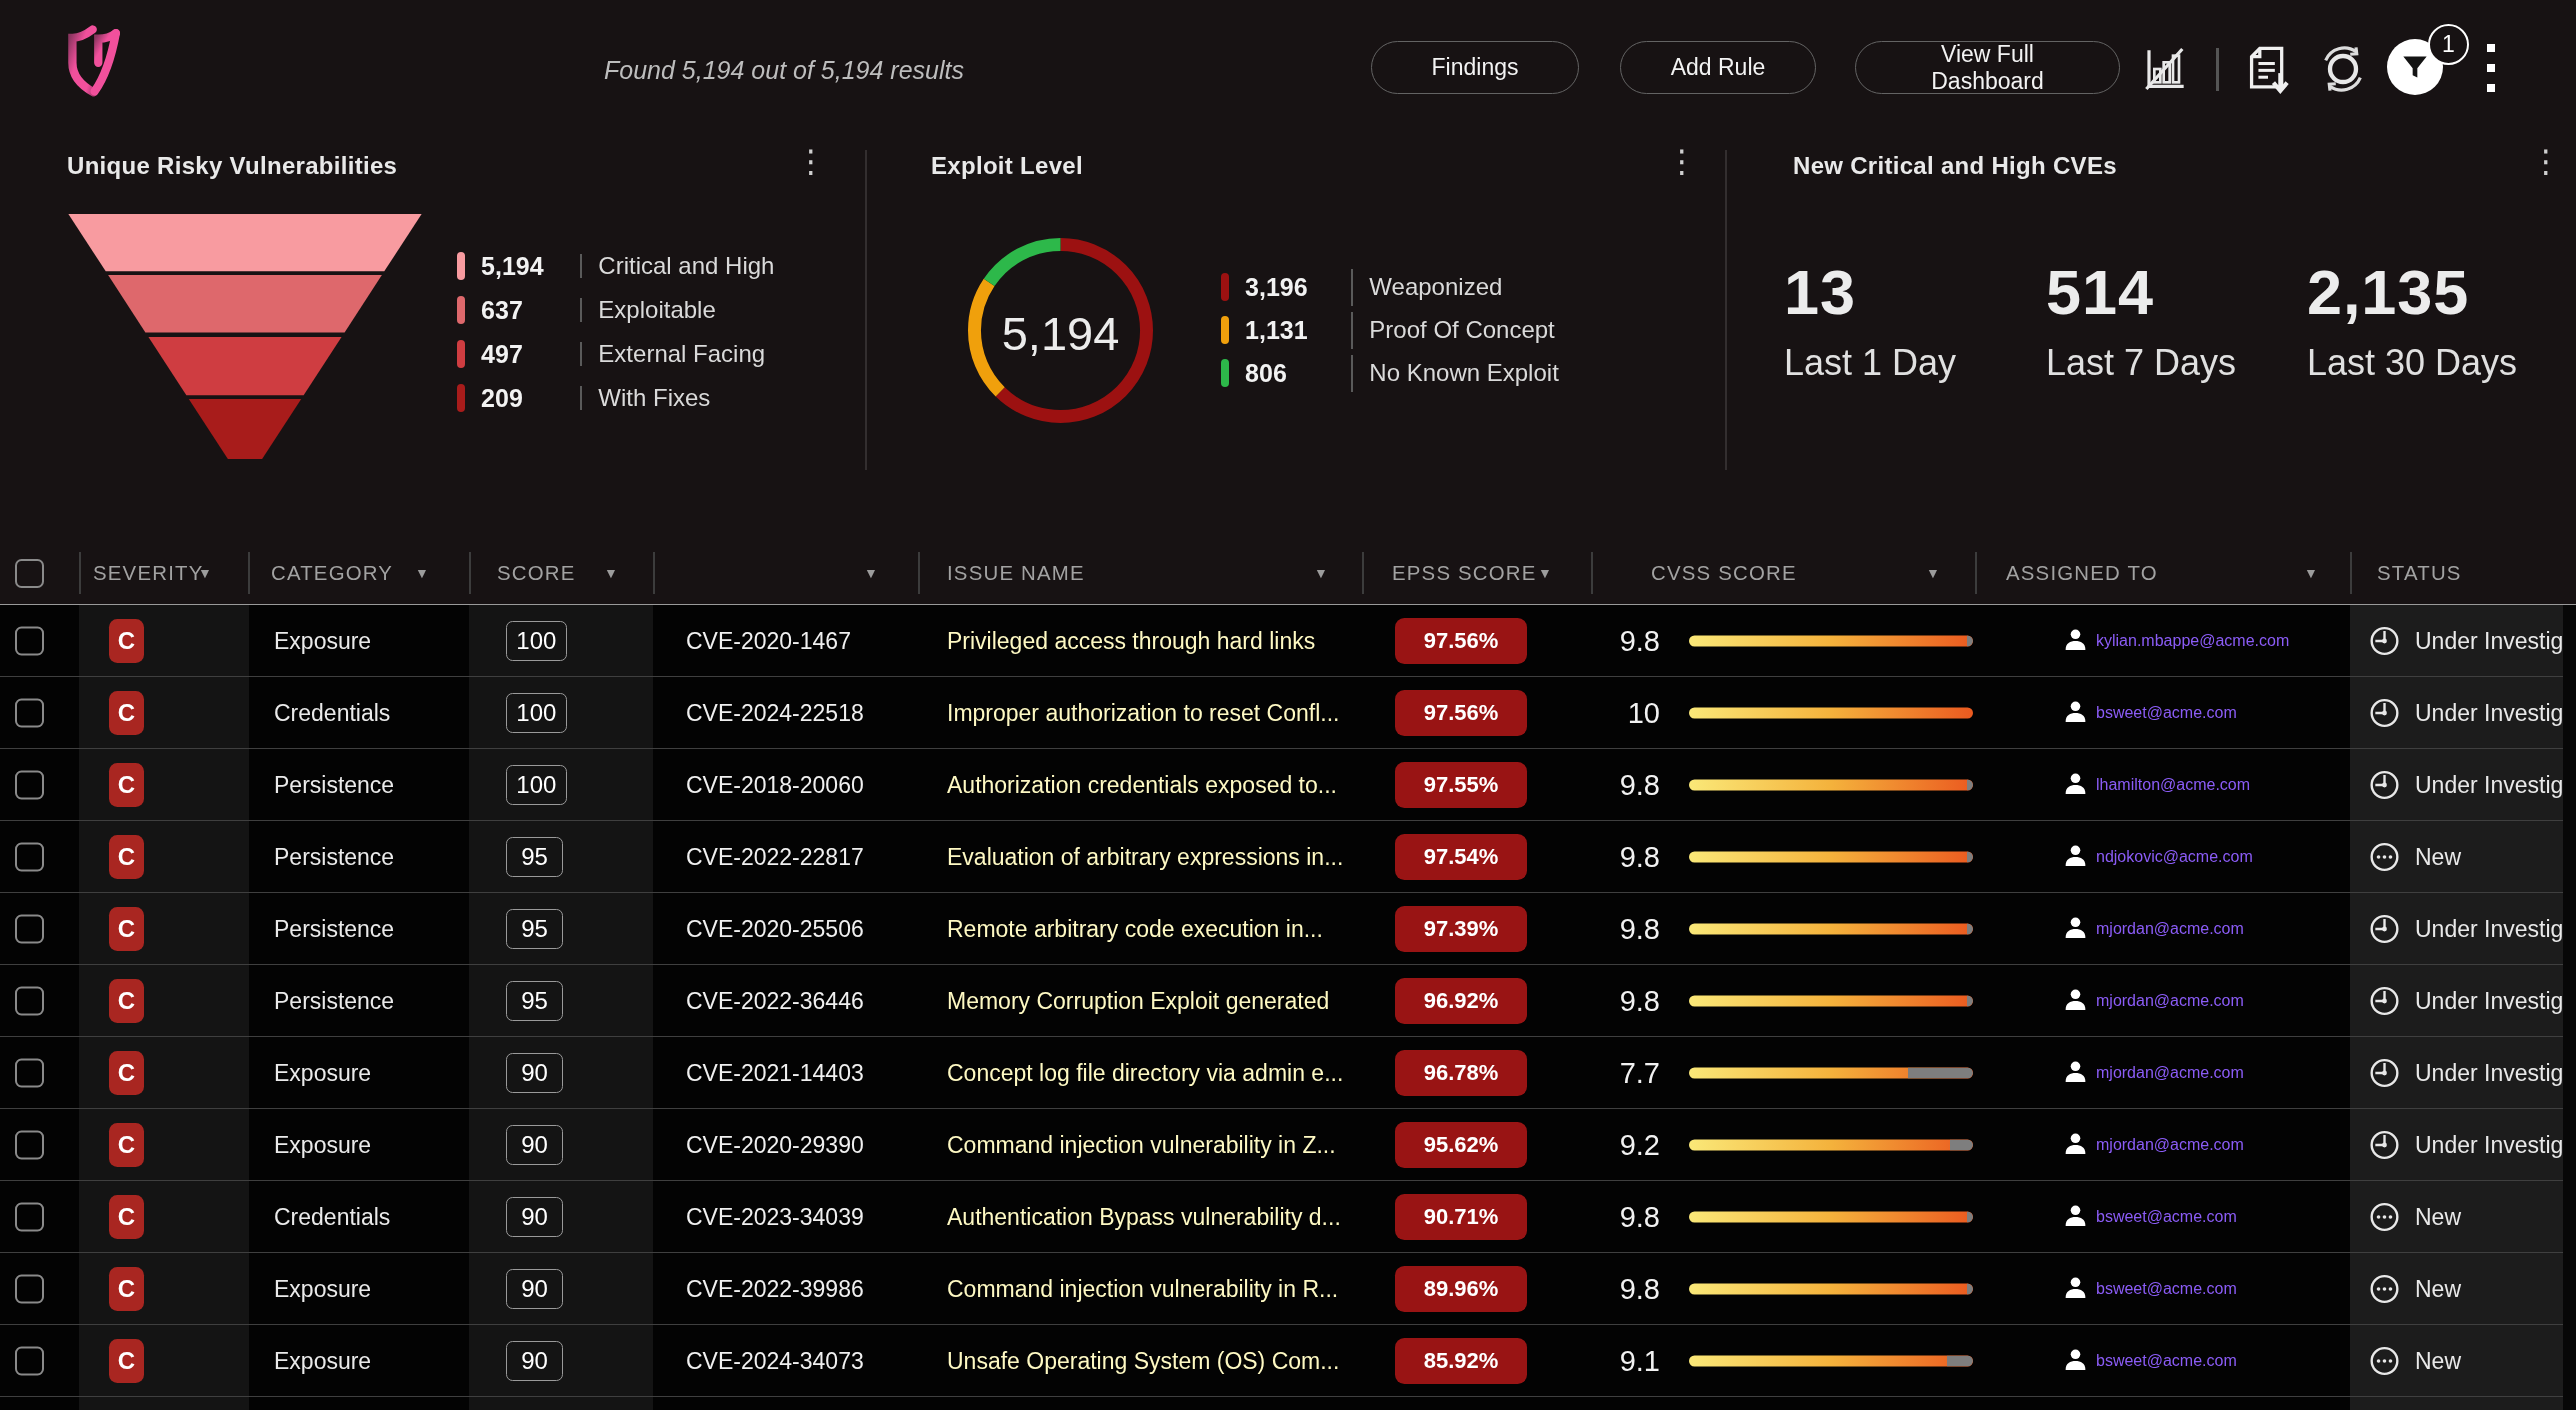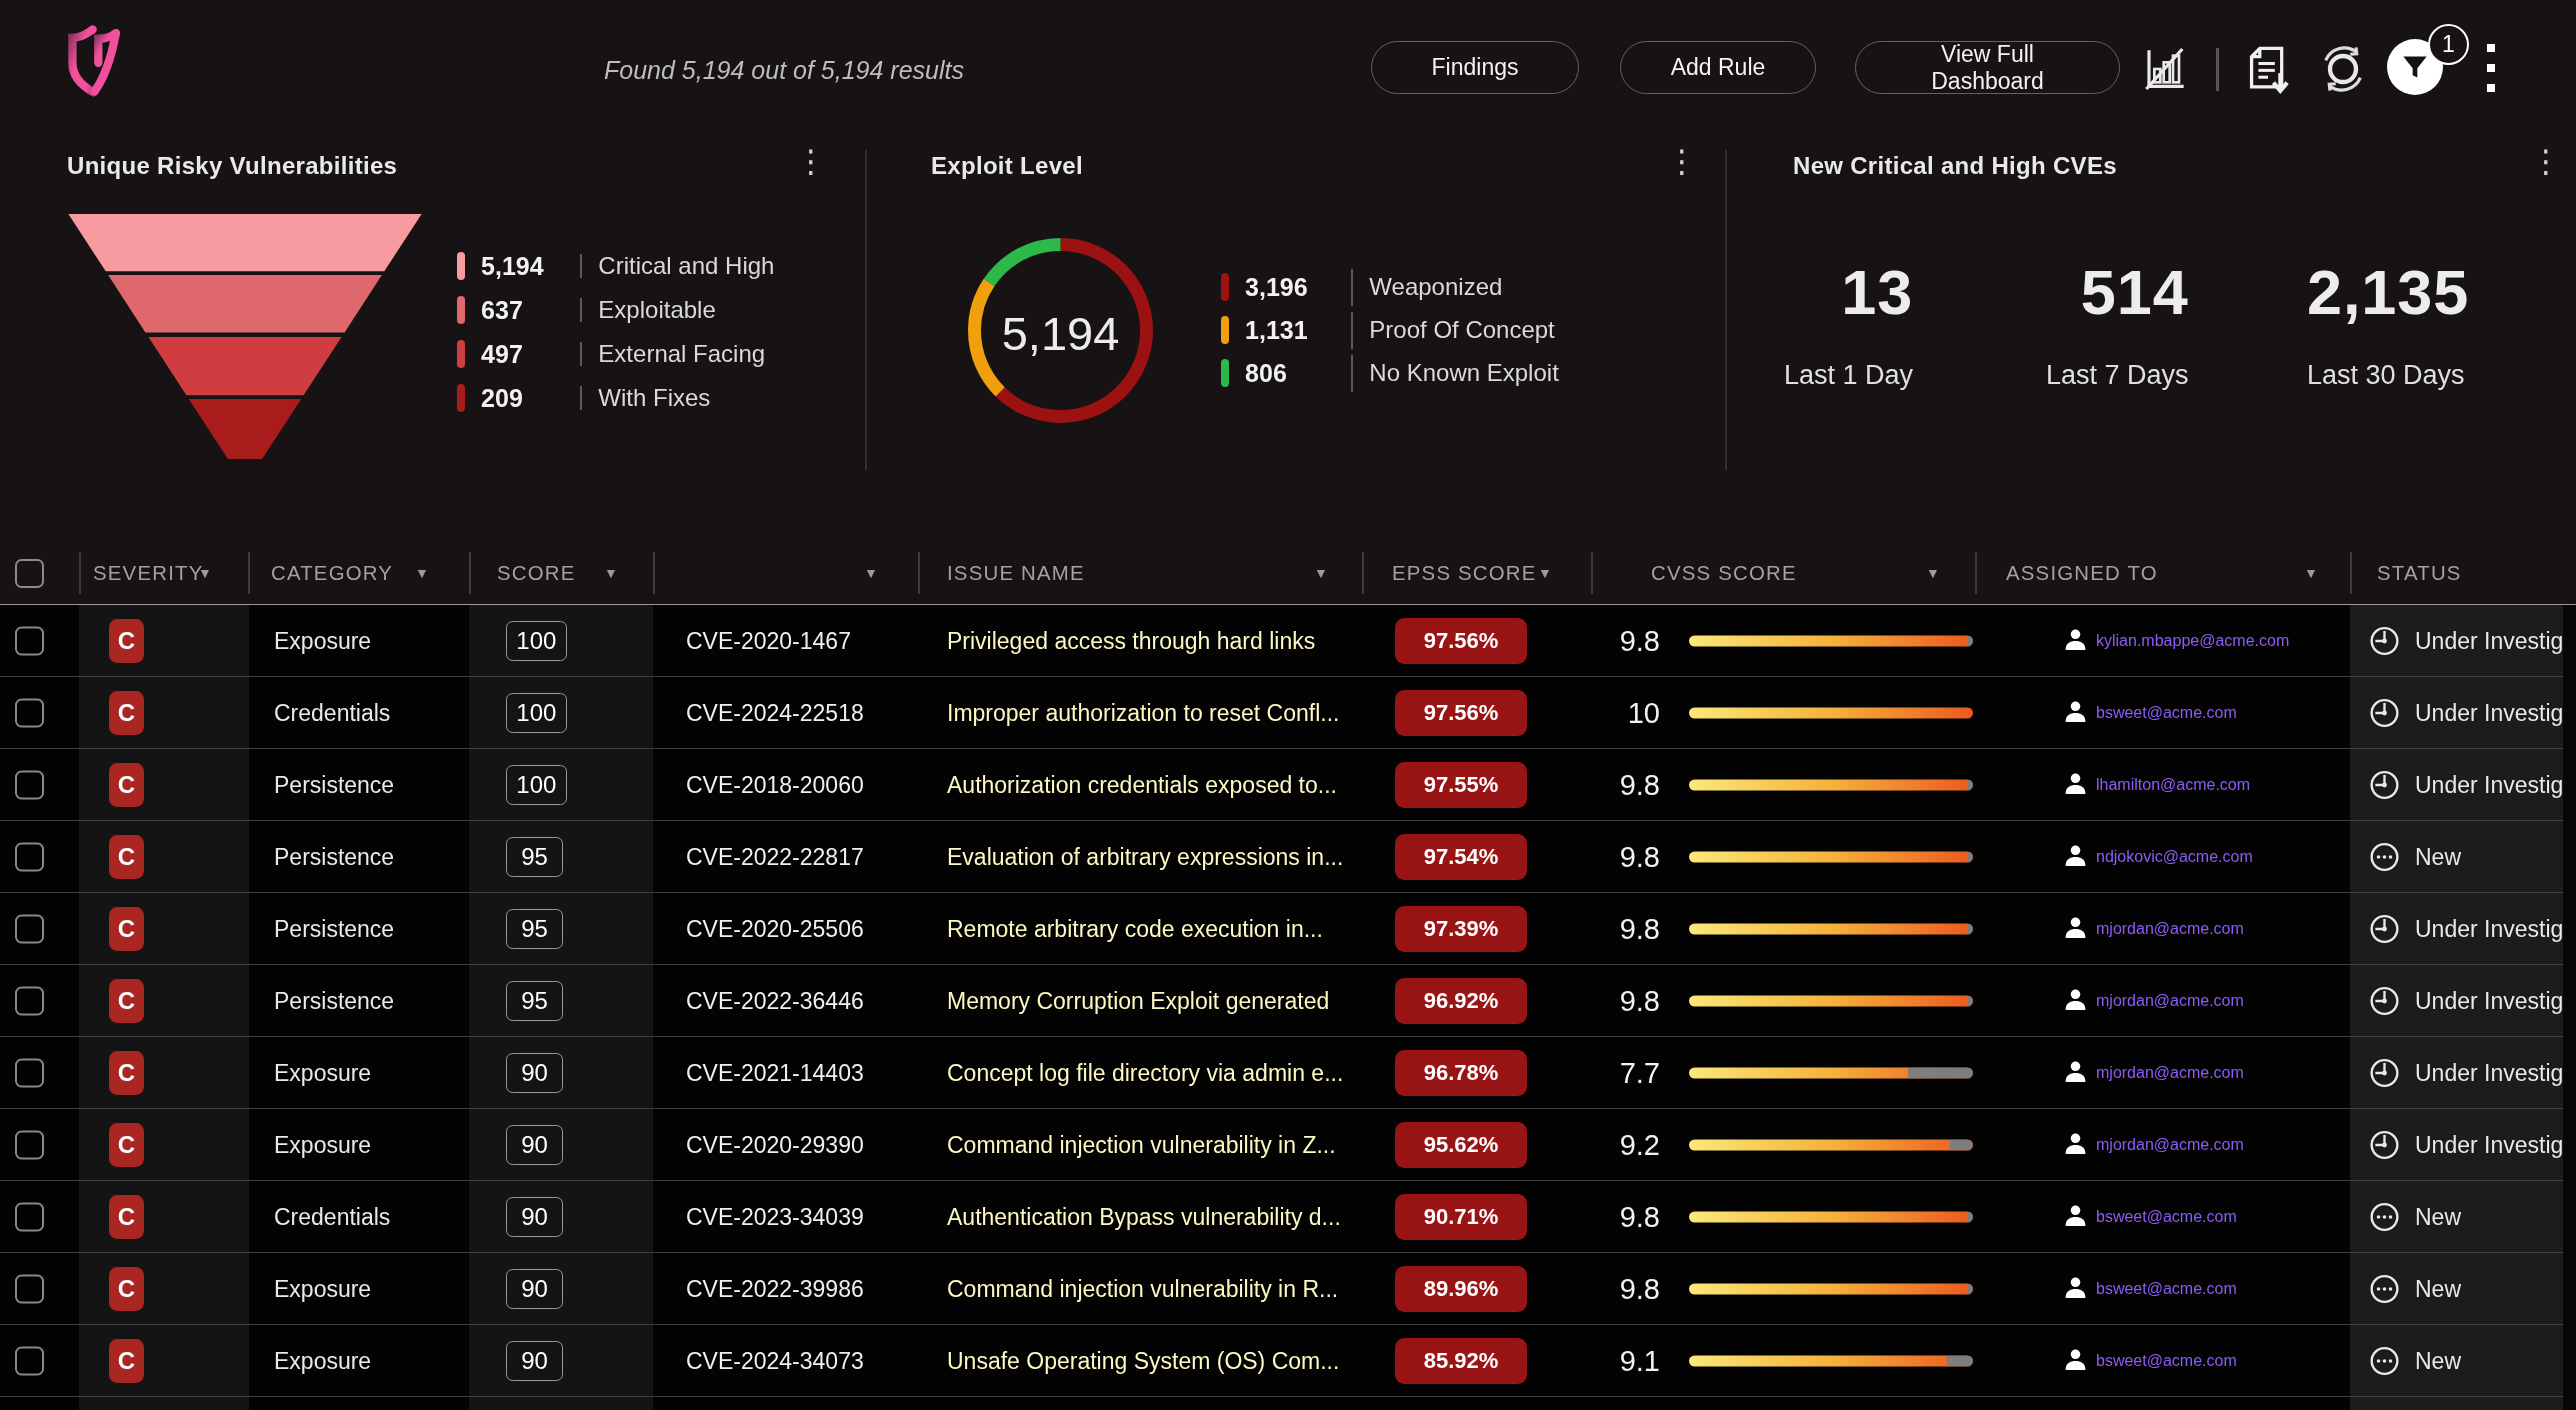--- a/index.html
+++ b/index.html
@@ -39,22 +39,22 @@
   .lnum{font-size:25px;font-weight:bold;color:#f2f2f2;margin-left:15.8px;}
   .ldiv{width:1.9px;background:#5a5a5a;margin-left:16.7px;}
   .llab{font-size:24px;color:#dadada;margin-left:16.7px;}
   .legend.fun{left:457px;top:252px;}  .legend.fun .li{margin-bottom:16px;} .legend.fun .lnum{min-width:82px;} .legend.fun .ldiv{height:24px;}
   .legend.exp{left:1221px;top:273px;} .legend.exp .li{margin-bottom:15px;}  .legend.exp .lnum{min-width:89px;} .legend.exp .ldiv{height:37px;}
 
   .donut{position:absolute;left:968px;top:238px;}
   .donut-center{position:absolute;left:968px;top:306px;width:185px;text-align:center;font-size:47px;color:#ececec;}
 
   .stat{position:absolute;top:261px;}
-  .stat-num{font-size:63px;font-weight:bold;color:#ececec;line-height:1;letter-spacing:0.9px;text-align:right;}
-  .stat-lab{font-size:27px;color:#e0e0e0;margin-top:36px;}
+  .stat-num{font-size:63px;font-weight:bold;color:#ececec;line-height:1;letter-spacing:0.9px;}
+  .stat-lab{font-size:36px;color:#e0e0e0;margin-top:18px;}
   .stat.s1{left:1784px;} .stat.s2{left:2046px;} .stat.s3{left:2307px;}
 
   
   .thead{position:absolute;left:0;top:542px;width:2576px;height:62px;}
   .th{position:absolute;top:50%;transform:translateY(-50%);font-size:20.4px;color:#a2a2a2;letter-spacing:1.2px;white-space:nowrap;cursor:pointer;}
   .flt{position:absolute;top:50%;transform:translateY(-50%);font-size:14px;color:#9c9c9c;cursor:pointer;}
   .thd{position:absolute;top:10.2px;height:42px;width:1.9px;background:#3c3c3c;}
   .cbx{position:absolute;width:29px;height:29px;border:2.3px solid #8a8a8a;border-radius:6.5px;background:transparent;cursor:pointer;}
   .thead .cbx{left:15px;top:16.7px;}
 

